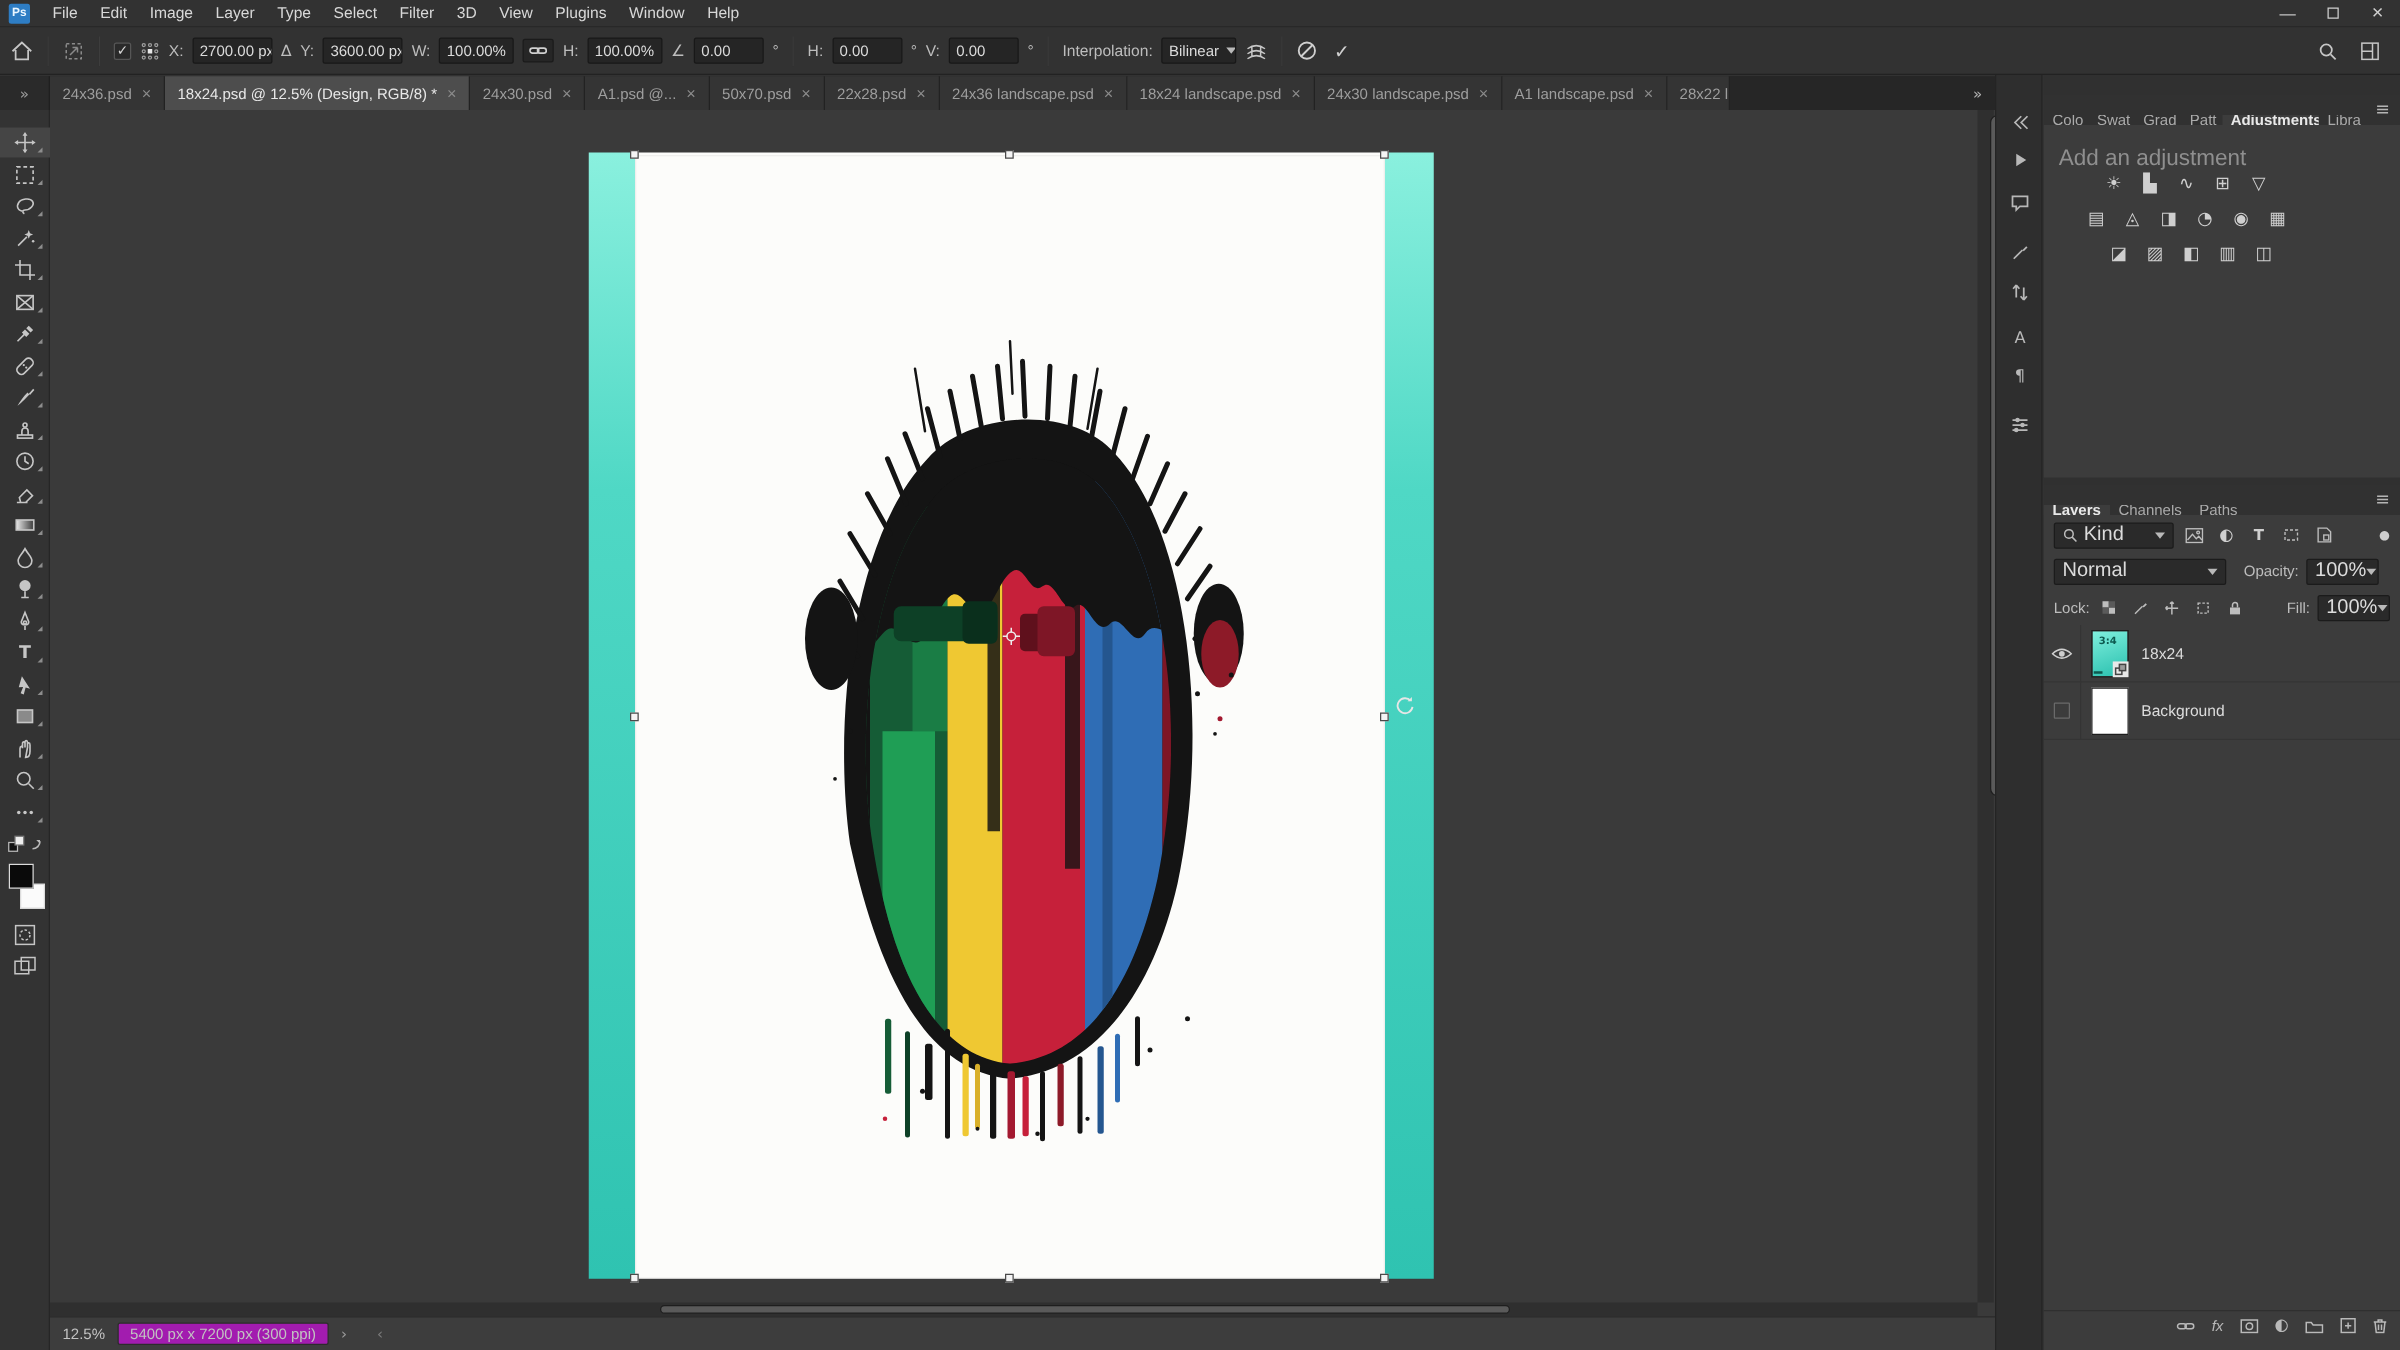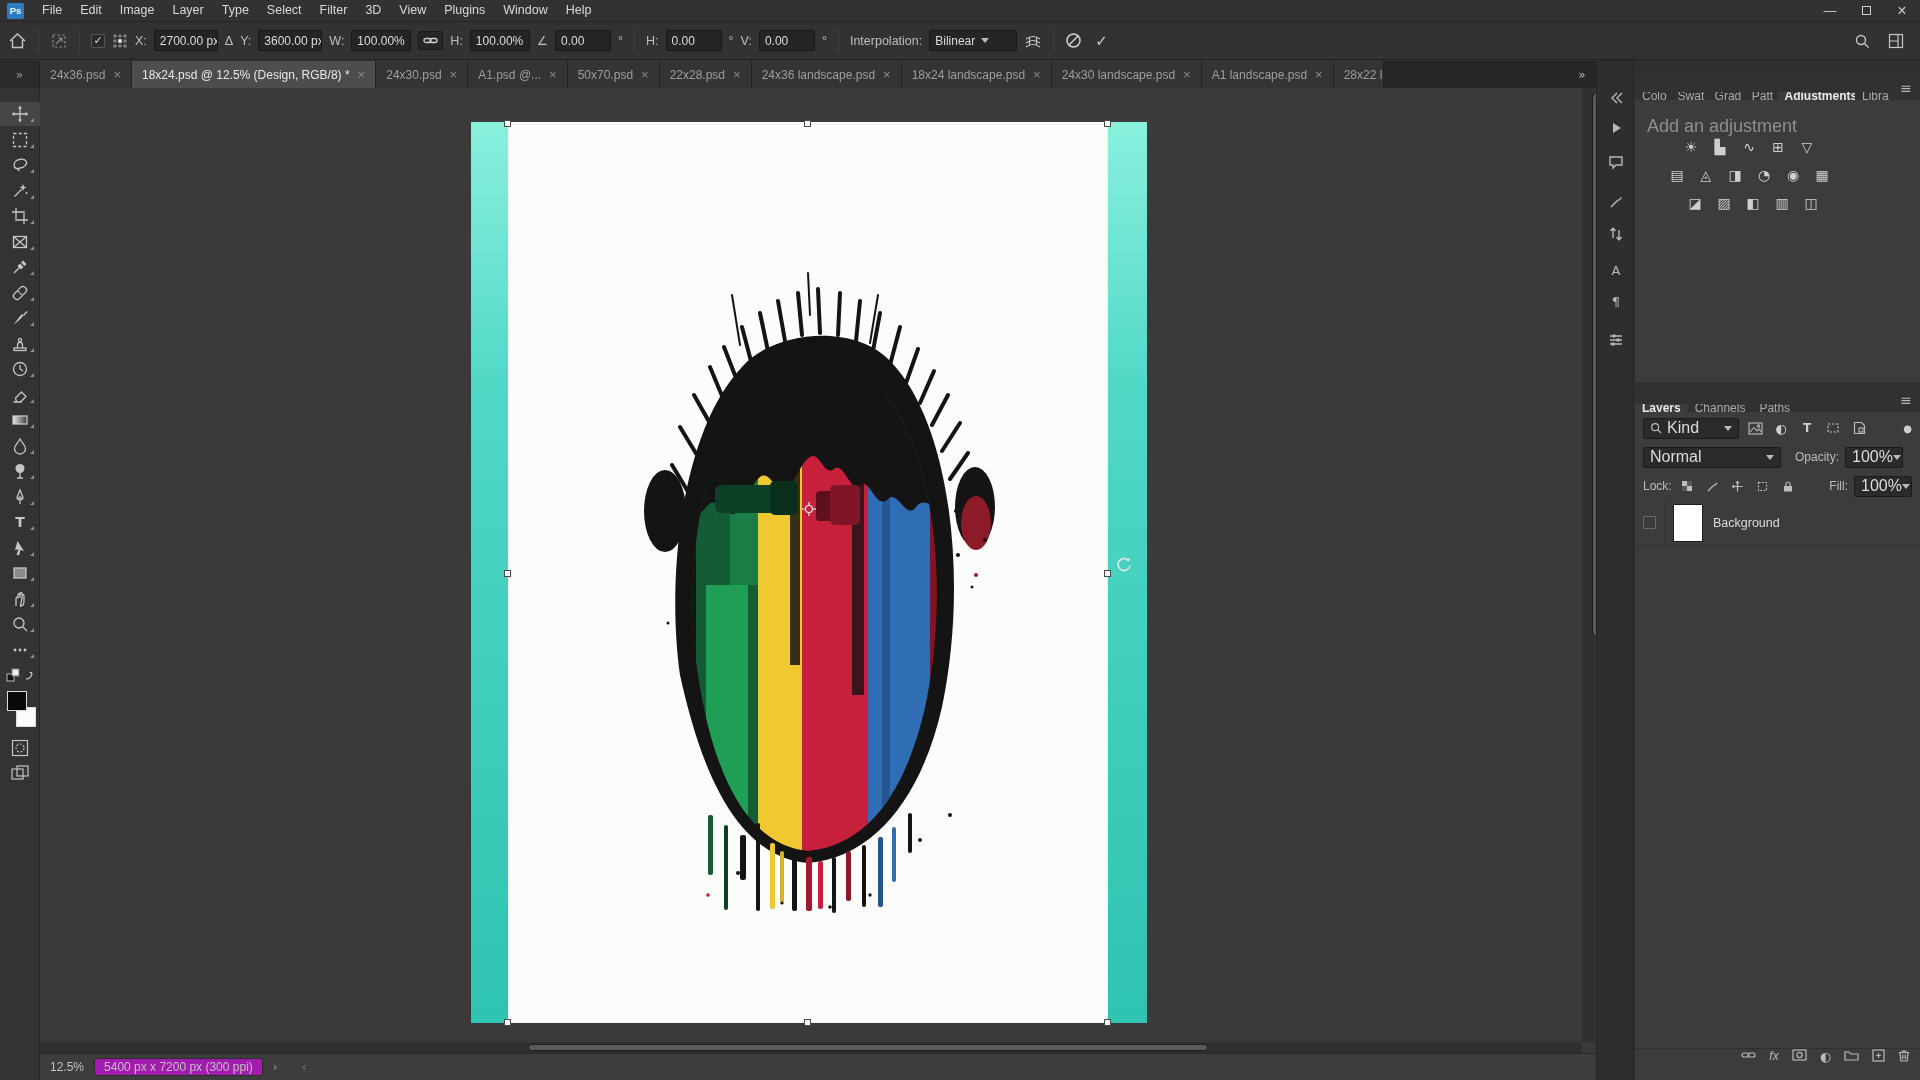--- a/index.html
+++ b/index.html
@@ -93,21 +93,21 @@
     display:flex; align-items:center; padding:0 6px; color:#dcdcdc; font-size:16px; }
   .lay-row { height:46px; display:flex; align-items:center; border-bottom:1px solid #343434; position:relative; }
   .lay-row.sel { background:#4a6178; }
   .eye-cell { width:30px; height:46px; display:flex; align-items:center; justify-content:center;
     border-right:1px solid #343434; flex:none; }
   .thumb { width:30px; height:38px; margin:0 10px 0 8px; background:#fff; border:1px solid #1e1e1e;
     position:relative; flex:none; }
   .lay-name { font-size:12.5px; color:#dcdcdc; }
   .emptybox { width:13px; height:13px; border:1px solid #6a6a6a; border-radius:1px; }
   #layers-bottom { position:absolute; left:0; right:0; bottom:8px; height:24px; border-top:1px solid #2f2f2f;
-    display:flex; align-items:flex-start; justify-content:flex-end; gap:13px; padding-right:10px; }
+    display:flex; align-items:center; justify-content:flex-end; gap:13px; padding-right:10px; }
   #layers-bottom svg { stroke:#b9b9b9; fill:none; stroke-width:1.2; }
   .fx { color:#b9b9b9; font-size:12px; font-style:italic; }
   .mini-ic { color:#b9b9b9; font-size:13px; }
 </style>
 </head>
 <body>
 
 <div id="menubar">
   <div class="ps-logo">Ps</div>
   <div class="menu-item">File</div>
@@ -179,21 +179,21 @@
   <span class="lbl">°</span>
   <span class="vsep"></span>
   <span class="lbl">H:</span>
   <span class="fld" style="width:56px">0.00</span>
   <span class="lbl">°</span>
   <span class="lbl">V:</span>
   <span class="fld" style="width:56px">0.00</span>
   <span class="lbl">°</span>
   <span class="vsep"></span>
   <span class="lbl">Interpolation:</span>
-  <span class="fld" style="width:88px">
+  <span class="fld" style="width:60px">
     <span>Bilinear</span>
       <span class="caret"></span>
     </span>
   <span class="obicon">
     <svg width="18" height="16" viewBox="0 0 18 16" stroke="#c6c6c6" fill="none" stroke-width="1.2">
       <path d="M2 6 Q9 1 16 6 M2 10 Q9 5 16 10 M2 14 Q9 9 16 14 M5.5 4 V12.5 M12.5 4 V12.5"></path>
       </svg>
     </span>
   <span class="vsep"></span>
   <span class="obicon">
@@ -700,20 +700,38 @@
         </span>
       <span style="margin-left:26px">Fill:</span>
       <span class="selbox" style="width:58px">
         <span>100%</span>
         <span class="caret" style="margin-left:auto"></span>
         </span>
     </div>
 
     <div class="lay-row">
       <div class="eye-cell">
+        <svg width="17" height="12" viewBox="0 0 17 12">
+          <path d="M1 6 Q8.5 -1 16 6 Q8.5 13 1 6 Z" fill="none" stroke="#cfcfcf" stroke-width="1.2"></path>
+          <circle cx="8.5" cy="6" r="2.3" fill="#cfcfcf"></circle>
+          </svg>
+        </div>
+      <div class="thumb" style="background:linear-gradient(160deg,#7fefdd,#28bfae)">
+        <span class="glyph" style="position:absolute;top:3px;left:5px;font-size:8px;color:#0d5a50;font-weight:bold">3:4</span>
+        <svg width="13" height="13" viewBox="0 0 13 13" style="position:absolute;right:-1px;bottom:-1px">
+          <rect width="13" height="13" fill="#e9e9e9"></rect>
+            <rect x="2.5" y="5.5" width="5" height="5" fill="none" stroke="#444" stroke-width="1.2"></rect>
+          <rect x="5.5" y="2.5" width="5" height="5" fill="#9a9a9a" stroke="#444" stroke-width="1.2"></rect>
+          </svg>
+        <span style="position:absolute;left:1px;bottom:2px;width:7px;height:2px;background:#0d5a50"></span>
+        </div>
+      <div class="lay-name">18x24</div>
+    </div>
+    <div class="lay-row">
+      <div class="eye-cell">
         <span class="emptybox"></span>
         </div>
       <div class="thumb"></div>
       <div class="lay-name">Background</div>
     </div>
 
     <div id="layers-bottom">
       <span>
         <svg width="15" height="12" viewBox="0 0 15 12">
             <rect x="1" y="4" width="7" height="4" rx="2"></rect>

